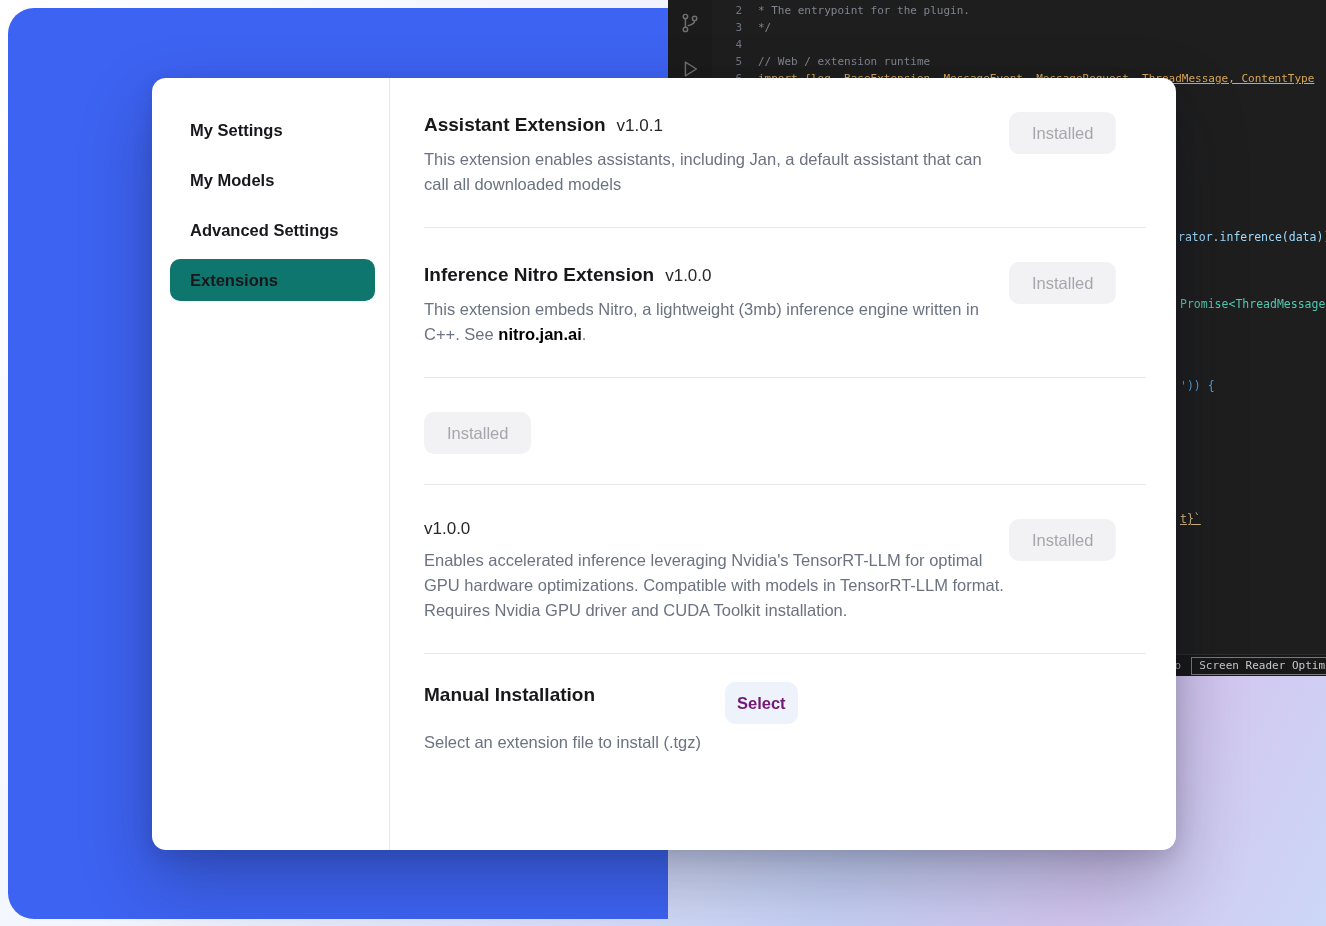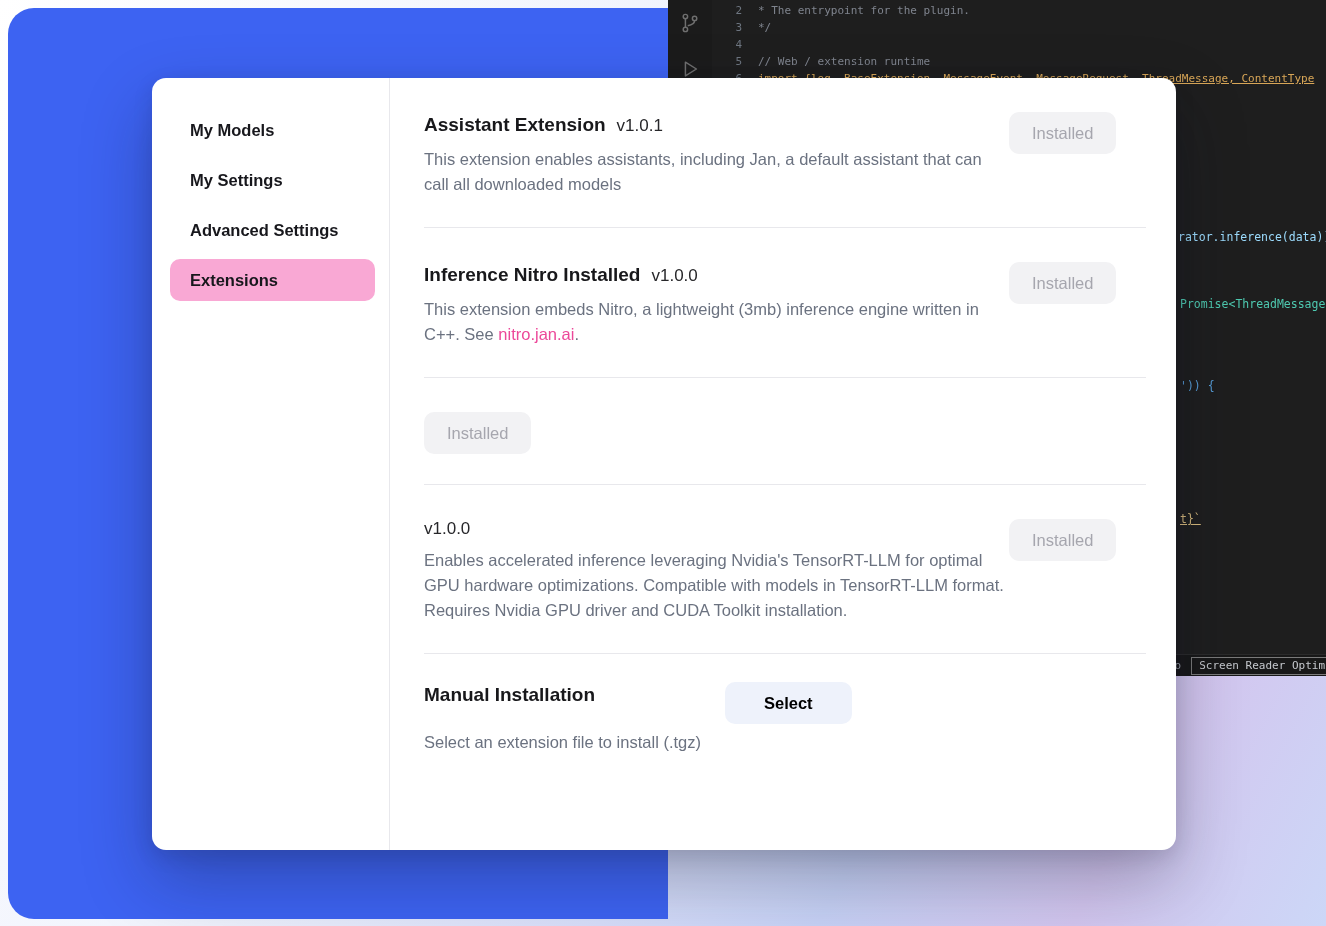--- a/index.html
+++ b/index.html
@@ -51,36 +51,36 @@
   }
   .sidebar{
     width:238px;flex:none;border-right:1px solid #e8e8ec;
     padding:31px 0 0 18px;box-sizing:border-box;
   }
   .nav-item{
     width:205px;height:42px;border-radius:10px;display:flex;align-items:center;
     padding-left:20px;box-sizing:border-box;margin-bottom:8px;
     font-size:16.5px;font-weight:700;color:#17171c;cursor:pointer;
   }
-  .nav-item.active{background:#f9a8d4;}
+  .nav-item.active{background:#0f766e;}
   .content{flex:1;padding:0 30px 0 34px;box-sizing:border-box;overflow:hidden;}
   .ext-row{display:flex;align-items:flex-start;padding-top:34px;}
   .ext-left{max-width:585px;}
   .ext-title-line{display:flex;align-items:baseline;gap:11px;}
   .ext-name{font-size:19px;font-weight:700;color:#18181b;line-height:26px;}
   .ext-version{font-size:17px;font-weight:400;color:#27272a;}
   .ext-desc{margin-top:9px;font-size:16.5px;line-height:25px;color:#6b7280;}
-  .ext-link{color:#ec4899;text-decoration:none;cursor:pointer;}
+  .ext-link{color:#000000;text-decoration:none;cursor:pointer;font-weight:bold;}
   .divider{border:none;border-top:1px solid #e8e8ec;margin:30px 0 0 0;}
   .btn{
     height:42px;border:none;border-radius:10px;display:flex;align-items:center;justify-content:center;
     font-family:"Liberation Sans",sans-serif;font-size:16.5px;flex:none;
   }
   .btn-installed{background:#f2f2f4;color:#a6a6ae;font-weight:400;padding:0 23px;cursor:default;}
-  .btn-select{background:#eef2fb;color:#000000;font-weight:600;padding:0 39px;cursor:pointer;}
+  .btn-select{background:#eef2fb;color:#701a75;font-weight:600;padding:0 12px;cursor:pointer;}
 </style>
 </head>
 <body>
 
 <div class="blue-panel"></div>
 
 <div class="editor">
   <div class="activity-bar">
     <svg class="activity-icon" viewBox="0 0 24 24" fill="none" stroke="#8b8b8b" stroke-width="1.6">
       <circle cx="7" cy="5" r="2.4"></circle>
@@ -123,24 +123,24 @@
 
   <div class="status-bar">
     <span>go</span>
     <span class="status-badge">Screen Reader Optimize</span>
   </div>
 </div>
 
 <div class="modal">
   <aside class="sidebar">
     <div class="nav-item">
+      <span>My Settings</span>
+    </div>
+    <div class="nav-item">
       <span>My Models</span>
-    </div>
-    <div class="nav-item">
-      <span>My Settings</span>
     </div>
     <div class="nav-item">
       <span>Advanced Settings</span>
     </div>
     <div class="nav-item active">
       <span>Extensions</span>
     </div>
   </aside>
 
   <main class="content">
@@ -153,21 +153,21 @@
         </div>
         <div class="ext-desc">This extension enables assistants, including Jan, a default assistant that can call all downloaded models</div>
       </div>
       <button class="btn btn-installed">Installed</button>
     </div>
     <hr class="divider">
 
     <div class="ext-row">
       <div class="ext-left">
         <div class="ext-title-line">
-          <span class="ext-name">Inference Nitro Installed</span>
+          <span class="ext-name">Inference Nitro Extension</span>
           <span class="ext-version">v1.0.0</span>
         </div>
         <div class="ext-desc"><span>This extension embeds Nitro, a lightweight (3mb) inference engine written in C++. See </span><a class="ext-link">nitro.jan.ai</a><span>.</span></div>
       </div>
       <button class="btn btn-installed">Installed</button>
     </div>
     <hr class="divider">
 
     <div class="ext-row">
       <button class="btn btn-installed">Installed</button>

